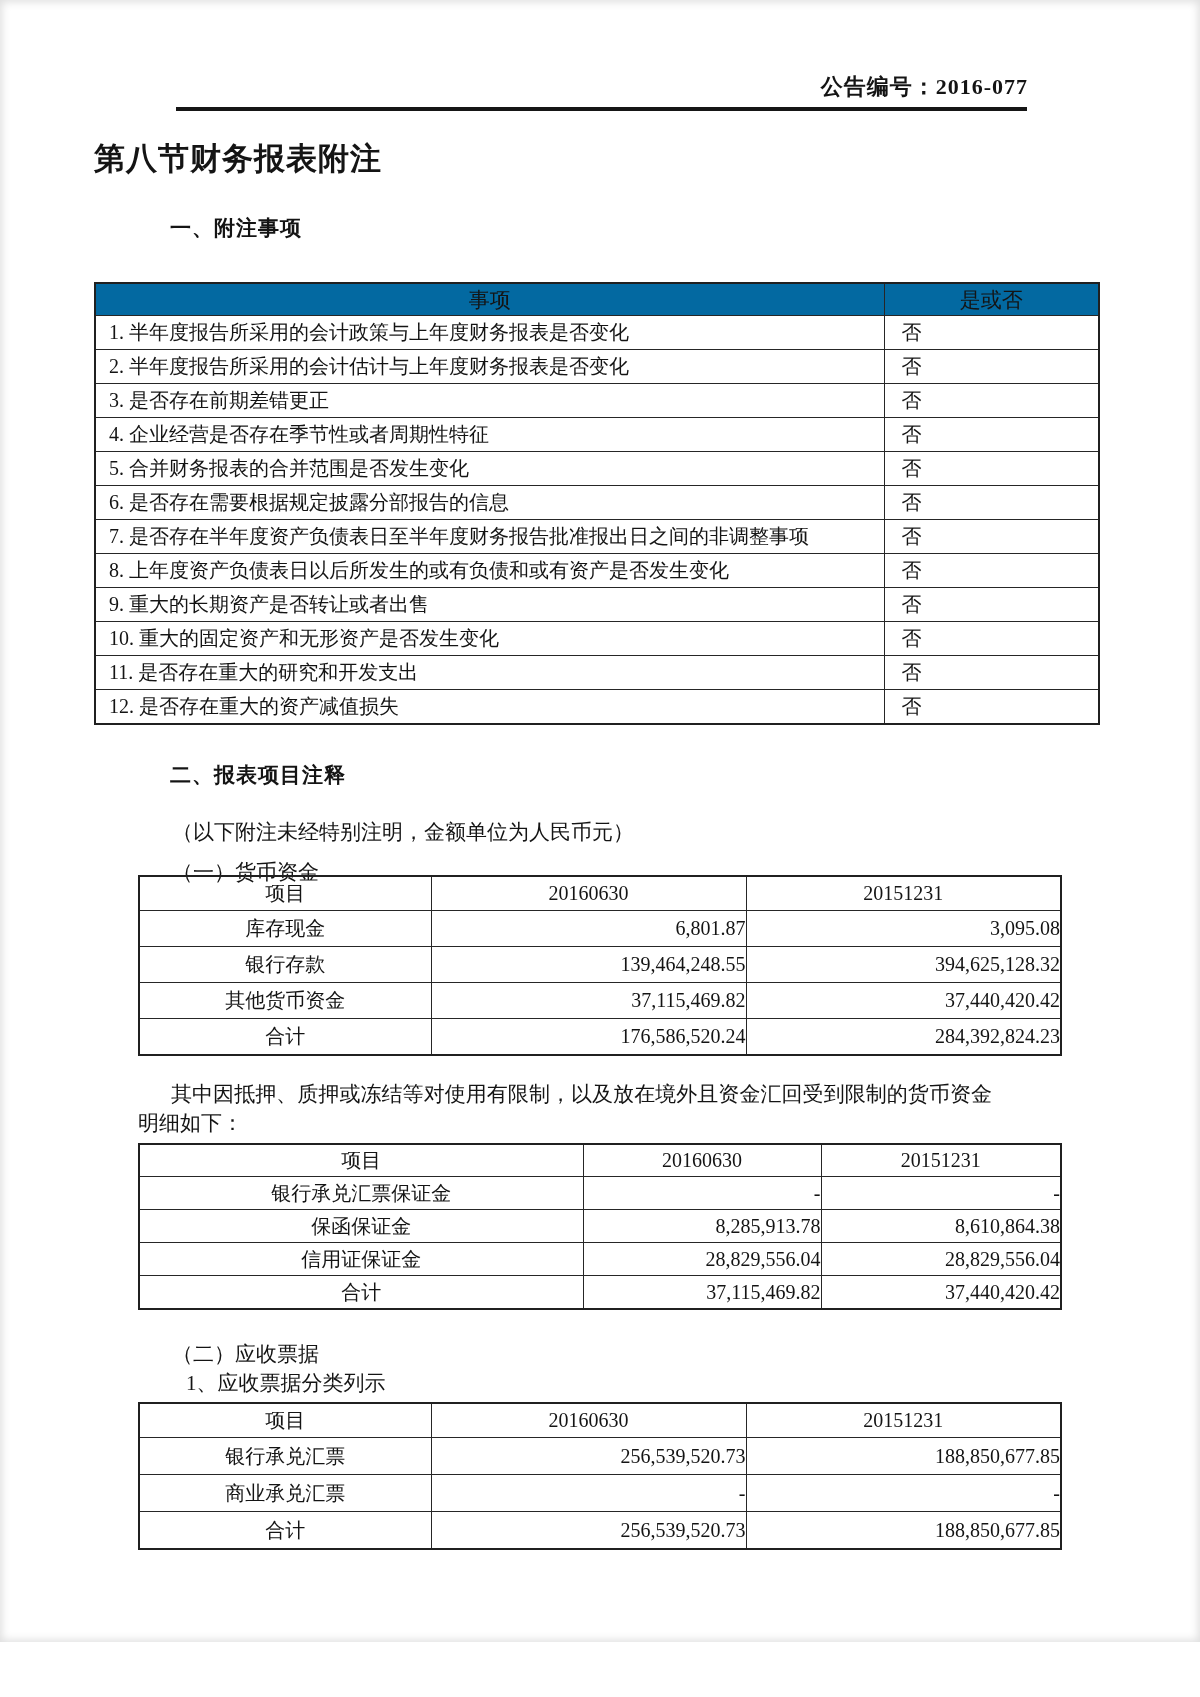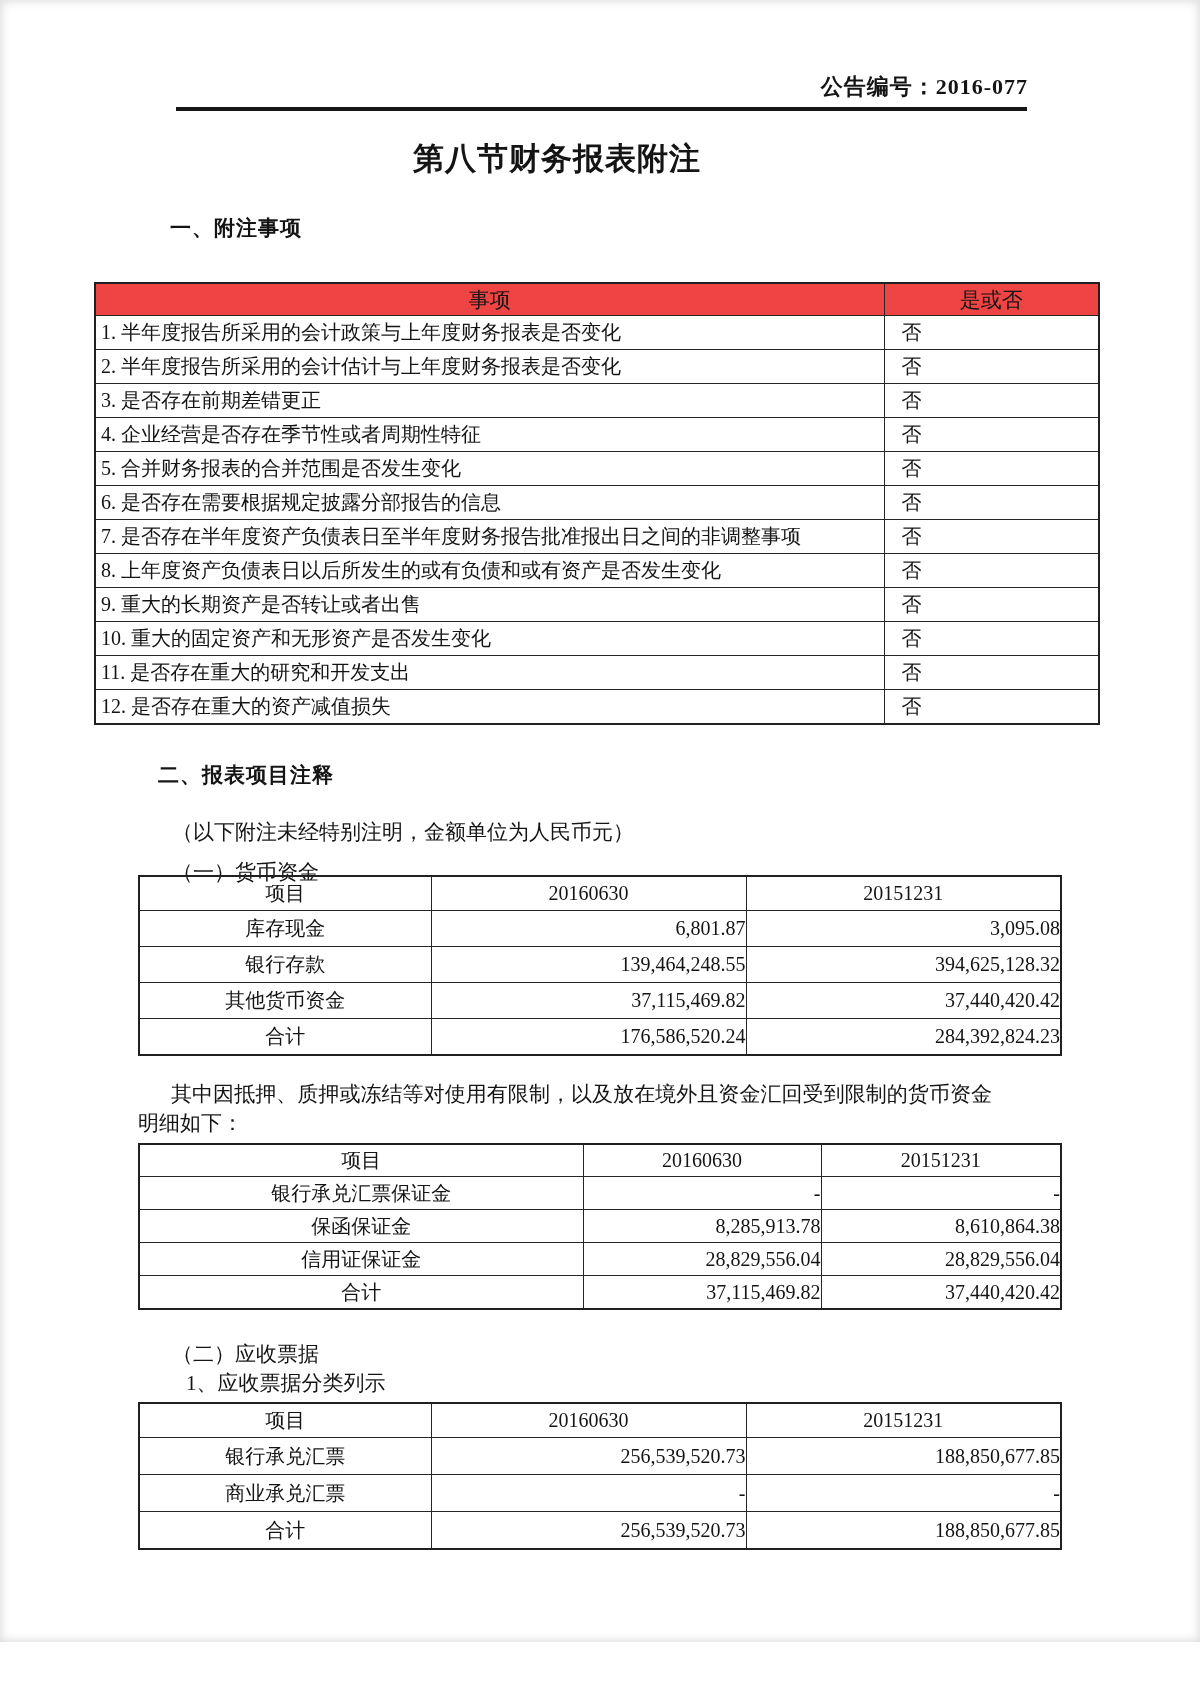--- a/index.html
+++ b/index.html
@@ -15,21 +15,21 @@
   .doc-num {
     position:absolute; top:72px; right:172px;
     font-size:22px; font-weight:bold; letter-spacing:1px;
   }
   .rule {
     position:absolute; top:107px; left:176px; width:851px; height:4px;
     background:#161616;
   }
   .title {
     position:absolute; top:138px; left:94px; width:926px;
-    text-align:center; font-size:31px; font-weight:bold; letter-spacing:1px;
+    font-size:31px; font-weight:bold; letter-spacing:1px;
   }
   .h-sec {
     position:absolute; font-size:21px; font-weight:bold; letter-spacing:1px;
   }
   .h-sub {
     position:absolute; font-size:21px; font-weight:normal;
   }
   .note-line { position:absolute; font-size:21px; }
   .para {
     position:absolute; left:138px; top:1080px; width:854px;
@@ -42,23 +42,23 @@
   }
   table.t td, table.t th {
     border:1px solid #262626;
     overflow:hidden; white-space:nowrap;
     font-weight:normal; vertical-align:middle;
     padding:0;
   }
   table.t { border:2px solid #202020; }
   
   .t1 { left:94px; top:282px; width:1004px; }
-  .t1 th { background:#ef4444; font-weight:bold; text-align:center; height:31px; font-size:21px; }
+  .t1 th { background:#0369a1; font-weight:bold; text-align:center; height:31px; font-size:21px; }
   .t1 td { height:33px; }
-  .t1 .item { text-align:left; padding-left:5px; }
+  .t1 .item { text-align:left; padding-left:13px; }
   .t1 .ans  { text-align:left; padding-left:17px; }
   
   .t2 { left:138px; top:875px;  width:922px; }
   .t3 { left:138px; top:1143px; width:922px; }
   .t4 { left:138px; top:1402px; width:922px; }
   .t2 th, .t4 th { height:33px; text-align:center; font-size:20px; }
   .t3 th { height:31px; text-align:center; font-size:20px; }
   .t2 td { height:35px; }
   .t3 td { height:32px; }
   .t4 td { height:36px; }
@@ -131,21 +131,21 @@
           <td class="item">11. 是否存在重大的研究和开发支出</td>
           <td class="ans">否</td>
         </tr>
     <tr>
           <td class="item">12. 是否存在重大的资产减值损失</td>
           <td class="ans">否</td>
         </tr>
   </tbody>
     </table>
 
-  <div class="h-sec" style="left:158px; top:761px;font-family:Liberation Mono, monospace;">二、报表项目注释</div>
+  <div class="h-sec" style="left:170px; top:761px;font-family:Liberation Mono, monospace;">二、报表项目注释</div>
   <div class="note-line" style="left:172px; top:818px;">（以下附注未经特别注明，金额单位为人民币元）</div>
   <div class="h-sub" style="left:172px; top:846px;margin-top:12px;">（一）货币资金</div>
 
   <table class="t t2">
     <colgroup>
         <col style="width:292px">
         <col style="width:315px">
         <col style="width:315px">
       </colgroup>
     <tbody>

